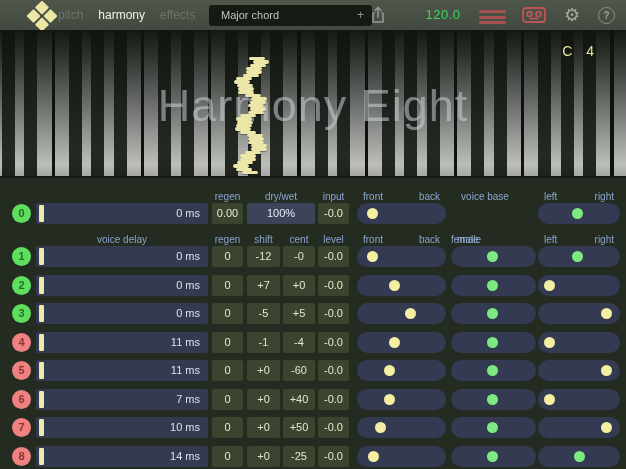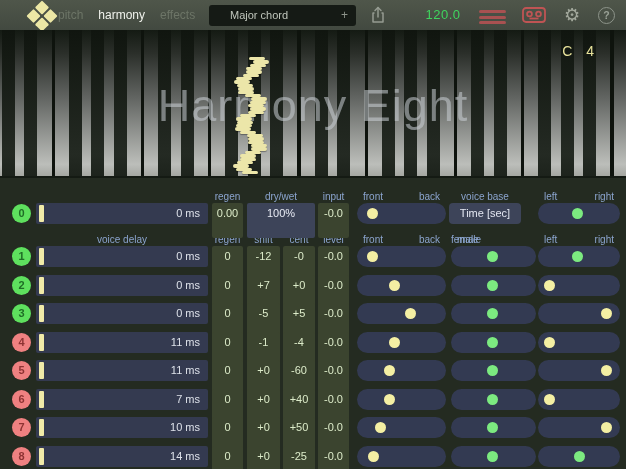--- a/index.html
+++ b/index.html
@@ -9,22 +9,22 @@
   
   .topbar{position:absolute;top:0;left:0;width:626px;height:30px;
           background:linear-gradient(#4f564a,#424940);}
   .logo{position:absolute;left:31px;top:5px;width:22px;height:22px;transform:rotate(45deg);
         display:grid;grid-template-columns:10px 10px;grid-template-rows:10px 10px;gap:2px;}
   .logo span{background:#ece7a5;border-radius:1px;display:block;}
   .tabs{position:absolute;left:58px;top:0;height:30px;display:flex;align-items:center;gap:15px;
         font-size:12px;}
   .tab{color:#6d7567;cursor:default;}
   .tab.active{color:#f0f2ec;}
-  .preset{position:absolute;left:209px;top:5px;width:147px;height:21px;background:#151a15;
-          border-radius:3px;color:#bfc5bb;font-size:11px;line-height:21px;padding-left:21px;
+  .preset{position:absolute;left:209px;top:5px;width:163px;height:21px;background:#151a15;
+          border-radius:3px;color:#bfc5bb;font-size:11px;line-height:21px;padding-left:12px;
           box-sizing:border-box;}
   .preset .plus{position:absolute;right:8px;top:0;color:#8d938a;font-size:12px;}
   .icon-share{position:absolute;left:369px;top:6px;}
   .tempo{position:absolute;left:419px;top:0;width:48px;line-height:30px;text-align:center;
          color:#3fd55e;font-size:13px;letter-spacing:.5px;}
   .icon-menu{position:absolute;left:479px;top:10px;width:27px;}
   .icon-menu i{display:block;height:3px;background:#a85151;border-radius:1.5px;margin-bottom:2.5px;}
   .icon-rec{position:absolute;left:521px;top:6px;}
   .icon-gear{position:absolute;left:561px;top:0;width:22px;line-height:30px;text-align:center;
              font-size:18px;color:#a2a89c;}
@@ -64,21 +64,21 @@
   .l-right{left:538px;width:76px;text-align:right;}
 
   .row{position:absolute;left:0;width:626px;height:21px;}
   .circle{position:absolute;left:12px;top:1px;width:19px;height:19px;border-radius:50%;
           text-align:center;line-height:19px;font-size:11px;font-weight:bold;}
   .circle.green{background:#5ee05e;color:#1f6d26;}
   .circle.red{background:#ef8181;color:#8e3333;}
   .vslider{position:absolute;left:36px;top:0;width:172px;height:21px;background:#343a50;border-radius:2px;}
   .vslider .handle{position:absolute;left:3px;top:2px;width:5px;height:17px;background:#f0eaa8;border-radius:1px;}
   .vslider .val{position:absolute;right:8px;top:0;line-height:21px;font-size:11px;color:#dde1e9;}
-  .box{position:absolute;top:0;height:35px;line-height:21px;text-align:center;font-size:11px;border-radius:2px;}
+  .box{position:absolute;top:0;height:21px;line-height:21px;text-align:center;font-size:11px;border-radius:2px;}
   .box.olive{background:#3b442f;color:#dcebc9;}
   .box.navy{background:#3d4459;color:#e8ebf4;}
   .b-regen{left:212px;width:31px;}
   .b-shift{left:247px;width:33px;}
   .b-cent{left:283px;width:32px;}
   .b-level,.b-input{left:318px;width:31px;}
   .b-drywet{left:247px;width:68px;}
   .pill{position:absolute;top:0;height:21px;background:#333a52;border-radius:10.5px;}
   .p-fb{left:357px;width:89px;}
   .p-mf{left:451px;width:85px;}
@@ -255,21 +255,20 @@
         <div class="vslider">
           <div class="handle"></div>
           <div class="val">0 ms</div>
         </div>
         <div class="box olive b-regen">0.00</div>
         <div class="box navy b-drywet">100%</div>
         <div class="box olive b-input">-0.0</div>
         <div class="pill p-fb">
           <div class="dot yellow" style="left: 9.6px;"></div>
         </div>
-        <div class="basebtn">Time [sec]</div>
         <div class="pill p-lr">
           <div class="dot green" style="left: 34.24px;"></div>
         </div>
       </div>
       <div class="row" style="top: 246px;">
         <div class="circle green">1</div>
         <div class="vslider">
           <div class="handle"></div>
           <div class="val">0 ms</div>
         </div>

